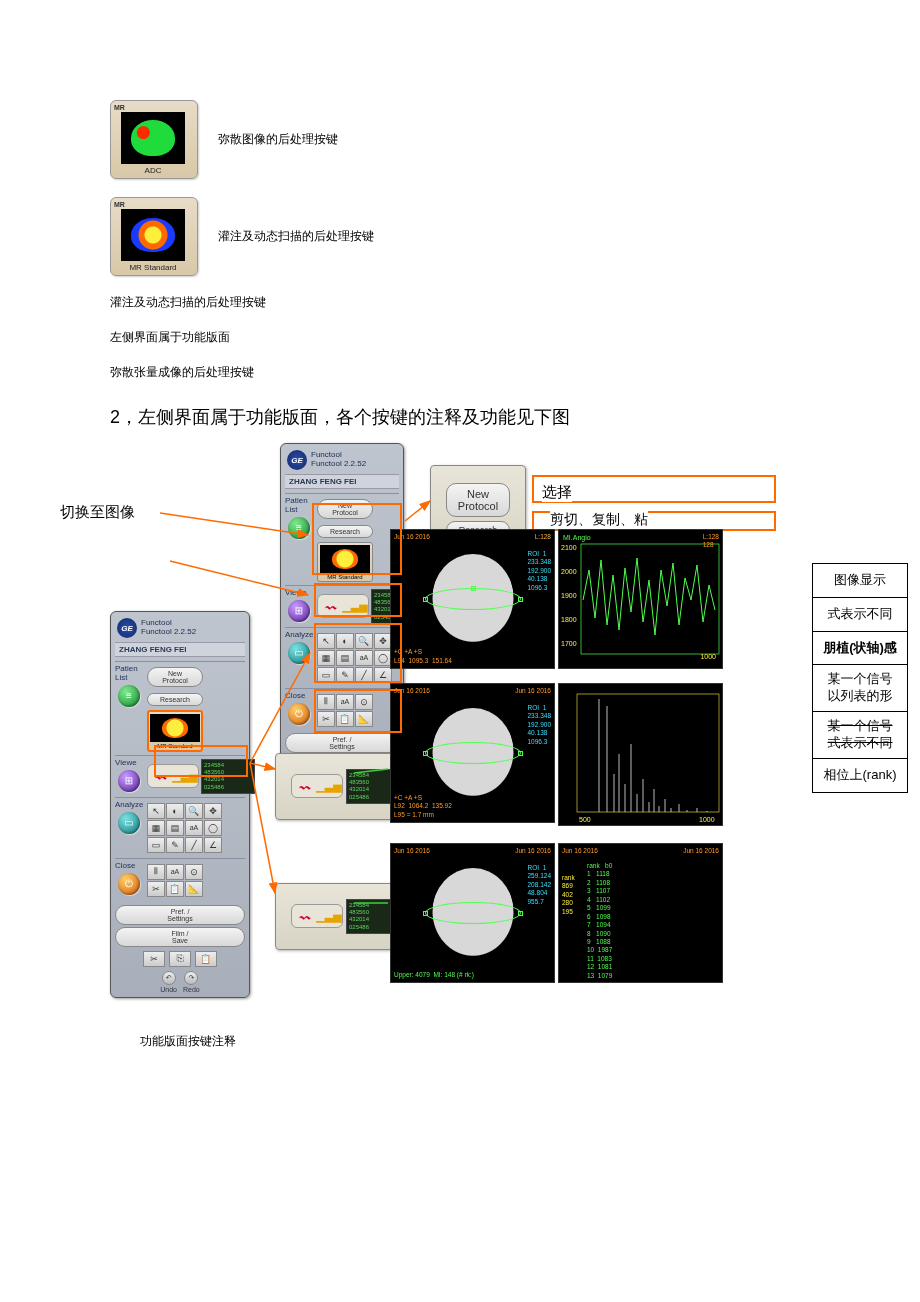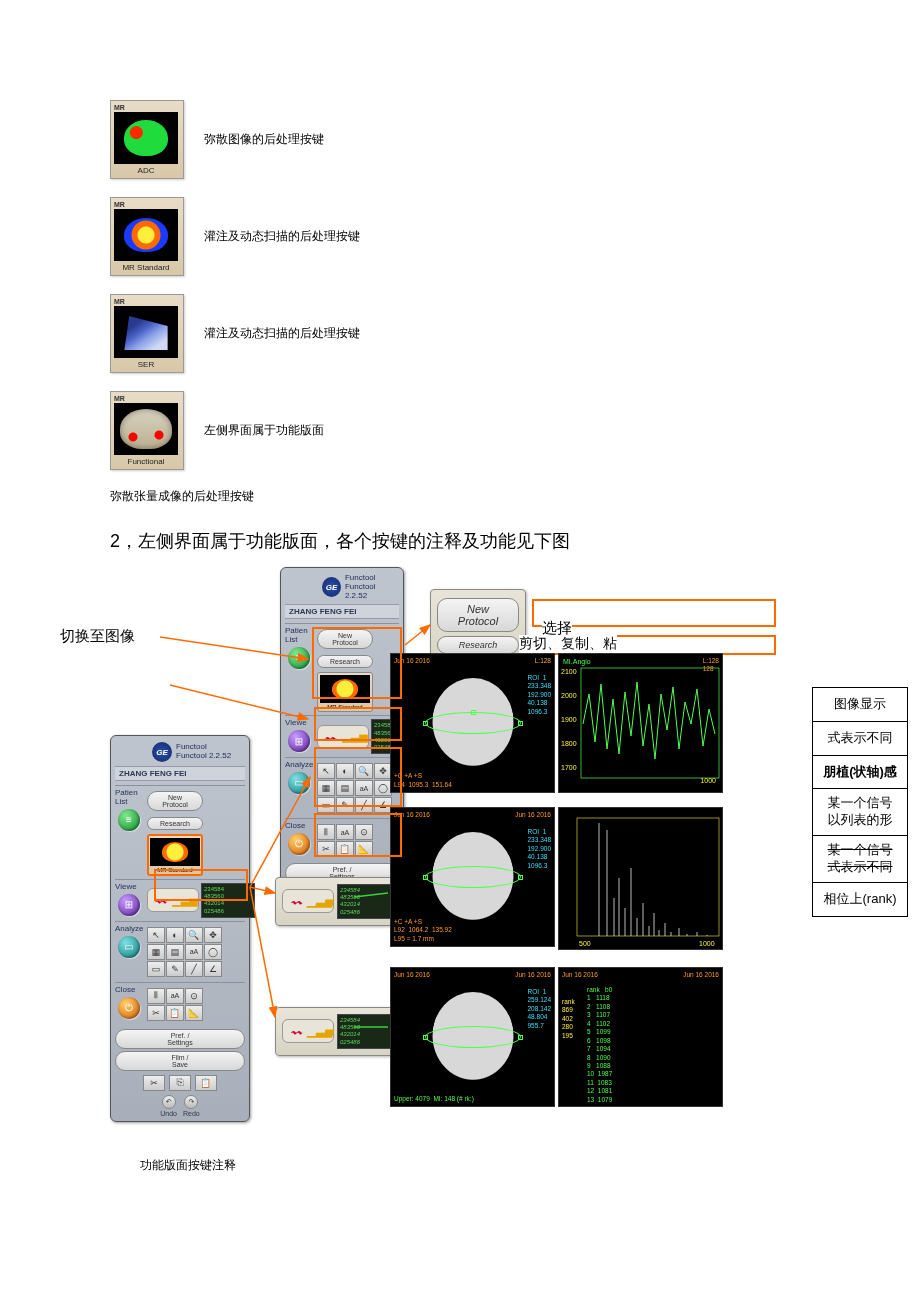--- a/index.html
+++ b/index.html
@@ -13,24 +13,24 @@
     position: relative;
     padding: 100px 110px 60px 110px;
   }
   .icon-row {
     display: flex;
     align-items: center;
     margin-bottom: 18px;
     gap: 20px;
   }
   .icon-card {
-    width: 74px;
+    width: 88px;
     background: linear-gradient(#e8dcc8, #d8c8a8);
     border: 1px solid #999;
-    border-radius: 0;
+    border-radius: 6px;
     padding: 3px 3px 2px 1px;
     text-align: center;
     box-shadow: 1px 1px 2px rgba(0,0,0,0.2);
   }
   .icon-card .mr-tag {
     font-size: 7px;
     color: #333;
     text-align: left;
     padding: 0 2px 1px 2px;
     font-weight: bold;
@@ -107,21 +107,21 @@
     padding: 4px;
     box-shadow: 1px 1px 3px rgba(0,0,0,.4);
   }
   .ft-header {
     display: flex; align-items: center; gap: 4px; padding: 2px;
   }
   .ge-logo {
     width: 20px; height: 20px; border-radius: 50%;
     background: radial-gradient(circle,#2a4fa8,#14286a);
     display: flex; align-items: center; justify-content: center;
-    color: #fff; font-size: 8px; font-weight: bold; font-style: italic; margin-left: 35px;
+    color: #fff; font-size: 8px; font-weight: bold; font-style: italic;
   }
   .ft-title { font-size: 8px; line-height: 1.1; color: #1a2a55; }
   .ft-name {
     background: #cfd4dc; font-size: 8px; font-weight: bold; padding: 2px 4px;
     color: #2c3a55; margin: 2px 0 4px; border-top: 1px solid #99a; border-bottom: 1px solid #99a;
   }
   .ft-section {
     display: flex; align-items: flex-start; gap: 4px; margin: 3px 0;
     border-top: 1px solid #8a90a0; padding-top: 3px;
   }
@@ -219,21 +219,21 @@
 
   .bottom-caption {
     margin-top: 30px;
     padding-left: 30px;
     font-size: 12px;
   }
 
   
   .popout {
     position:absolute; background: linear-gradient(#e8e4d8,#d8d4c4);
-    border:1px solid #888; border-radius:4px; padding:6px; box-shadow:1px 1px 3px rgba(0,0,0,.3);font-style:italic;
+    border:1px solid #888; border-radius:4px; padding:15px; box-shadow:1px 1px 3px rgba(0,0,0,.3);
   }
 
   svg.line-overlay {
     position:absolute; left:0; top:0; pointer-events:none;
   }
 </style>
 </head>
 <body>
 
 <div class="icon-row">
@@ -252,38 +252,24 @@
     <div class="mr-tag">MR</div>
     <div class="thumb">
         <div class="brain-blue"></div>
       </div>
     <div class="caption">MR Standard</div>
   </div>
   <div class="row-label">灌注及动态扫描的后处理按键</div>
 </div>
 
 <div class="icon-row">
-  <div class="icon-card">
-    <div class="mr-tag">MR</div>
-    <div class="thumb">
-        <div class="breast"></div>
-      </div>
-    <div class="caption">SER</div>
-  </div>
   <div class="row-label">灌注及动态扫描的后处理按键</div>
 </div>
 
 <div class="icon-row">
-  <div class="icon-card">
-    <div class="mr-tag">MR</div>
-    <div class="thumb">
-        <div class="brain3d"></div>
-      </div>
-    <div class="caption">Functional</div>
-  </div>
   <div class="row-label">左侧界面属于功能版面</div>
 </div>
 
 <div class="icon-row">
   <div class="row-label">弥散张量成像的后处理按键</div>
 </div>
 
 <div class="section-text">2，左侧界面属于功能版面，各个按键的注释及功能见下图</div>
 
 <div class="diagram">
@@ -386,23 +372,23 @@
         </div>
     </div>
   </div>
 
   <div class="popout" style="left:320px; top:22px; width:96px;">
     <div class="pill-btn" style="font-size:11px;padding:4px;white-space:pre;">New
 Protocol</div>
     <div class="pill-btn" style="font-size:9px;padding:3px;margin-top:4px;">Research</div>
   </div>
   <div class="orange-box" style="left:422px;top:32px;width:244px;height:28px;"></div>
-  <div class="callout" style="left:432px;top:52px;">选择</div>
+  <div class="callout" style="left:432px;top:40px;">选择</div>
   <div class="orange-box" style="left:422px;top:68px;width:244px;height:20px;"></div>
-  <div class="callout" style="left:409px;top:68px;font-size:14px;">剪切、复制、粘</div>
+  <div class="callout" style="left:440px;top:68px;font-size:14px;">剪切、复制、粘</div>
 
   <div class="ft-panel" style="left:0; top:168px; width:140px;">
     <div class="ft-header">
       <div class="ge-logo">GE</div>
       <div>
         <div class="ft-title">Functool</div>
         <div class="ft-title">Functool 2.2.52</div>
       </div>
     </div>
     <div class="ft-name">ZHANG FENG FEI</div>

